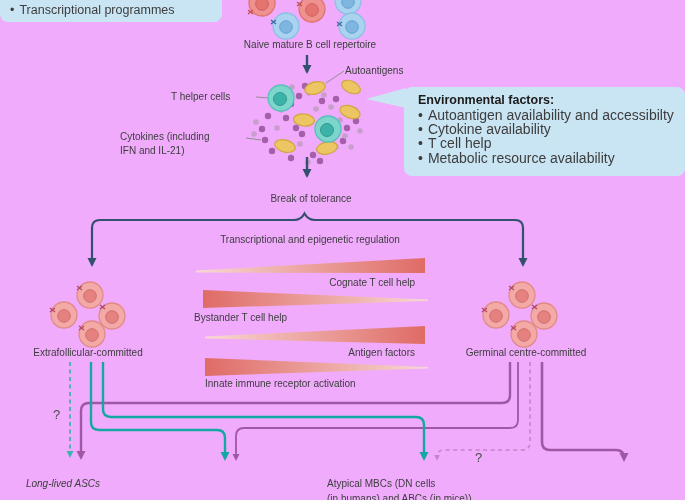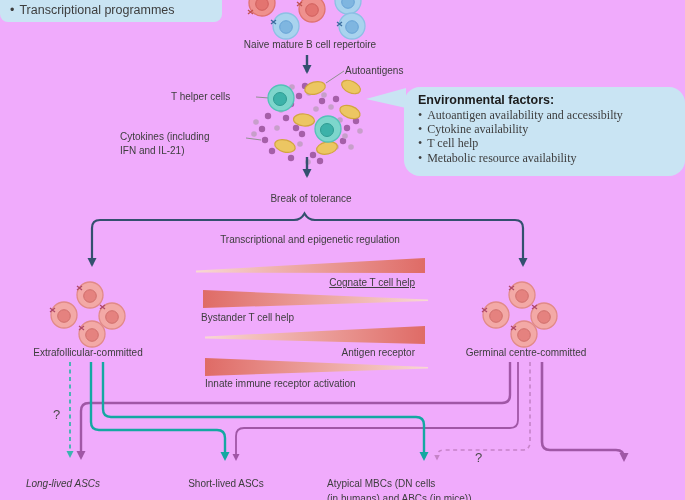--- a/index.html
+++ b/index.html
@@ -10,23 +10,23 @@
   }
   #canvas{position:relative;width:685px;height:500px;overflow:hidden;background:#f0abfc;
     font-family:"Liberation Sans",sans-serif;}
   svg{position:absolute;left:0;top:0;}
   .lbl{position:absolute;font-size:10px;color:var(--text);white-space:nowrap;line-height:14px;}
   .center{text-align:center;}
   .right{text-align:right;}
   .bluebox{position:absolute;background:var(--accent-blue-box);}
   #top-box{left:0;top:-10px;width:222px;height:32px;border-radius:8px;}
   #top-box .row{position:absolute;left:10px;top:13px;font-size:12.5px;color:var(--text);white-space:nowrap;}
-  #env-box{left:404px;top:87px;width:281px;height:89px;border-radius:16px;padding:5px 0 0 14px;box-sizing:border-box;}
+  #env-box{left:404px;top:87px;width:281px;height:89px;border-radius:8px;padding:5px 0 0 14px;box-sizing:border-box;}
   #env-box .title{font-size:12.5px;font-weight:bold;color:#1c1c1c;line-height:16px;}
-  .env-item{font-size:12px;color:var(--text);line-height:14.2px;white-space:nowrap;font-family:Liberation Serif, serif;}
+  .env-item{font-size:14px;color:var(--text);line-height:14.2px;white-space:nowrap;}
   .blt{margin-right:5px;}
   .qmark{position:absolute;font-size:13px;color:#4a4a4a;}
 </style>
 </head>
 <body>
 
 <div id="canvas">
 
   <svg width="685" height="500" viewBox="0 0 685 500">
     <defs>
@@ -241,26 +241,25 @@
   <div class="lbl center" style="left:210px;top:38px;width:200px;">Naive mature B cell repertoire</div>
   <div class="lbl" style="left:345px;top:64px;">Autoantigens</div>
   <div class="lbl" style="left:171px;top:90px;">T helper cells</div>
   <div class="lbl" style="left:120px;top:130px;">Cytokines (including</div>
   <div class="lbl" style="left:120px;top:144px;">IFN and IL-21)</div>
   <div class="lbl center" style="left:211px;top:192px;width:200px;">Break of tolerance</div>
   <div class="lbl center" style="left:160px;top:233px;width:300px;">Transcriptional and epigenetic regulation</div>
   <div class="lbl center" style="left:-12px;top:346px;width:200px;">Extrafollicular-committed</div>
   <div class="lbl center" style="left:426px;top:346px;width:200px;">Germinal centre-committed</div>
 
-  <div class="lbl right" style="right:270px;top:276px;text-decoration:underline;">Cognate T cell help</div>
-  <div class="lbl" style="left:201px;top:311px;">Bystander T cell help</div>
-  <div class="lbl right" style="right:270px;top:346px;">Antigen receptor</div>
+  <div class="lbl right" style="right:270px;top:276px;">Cognate T cell help</div>
+  <div class="lbl" style="left:194px;top:311px;">Bystander T cell help</div>
+  <div class="lbl right" style="right:270px;top:346px;">Antigen factors</div>
   <div class="lbl" style="left:205px;top:377px;">Innate immune receptor activation</div>
 
   <div class="qmark" style="left:53px;top:407px;">?</div>
   <div class="qmark" style="left:475px;top:450px;">?</div>
 
   <div class="lbl center" style="left:13px;top:477px;width:100px;font-style:italic;">Long-lived ASCs</div>
-  <div class="lbl center" style="left:176px;top:477px;width:100px;">Short-lived ASCs</div>
   <div class="lbl" style="left:327px;top:477px;">Atypical MBCs (DN cells</div>
   <div class="lbl" style="left:327px;top:492px;">(in humans) and ABCs (in mice))</div>
 
 </div>
 
 </body></html>

